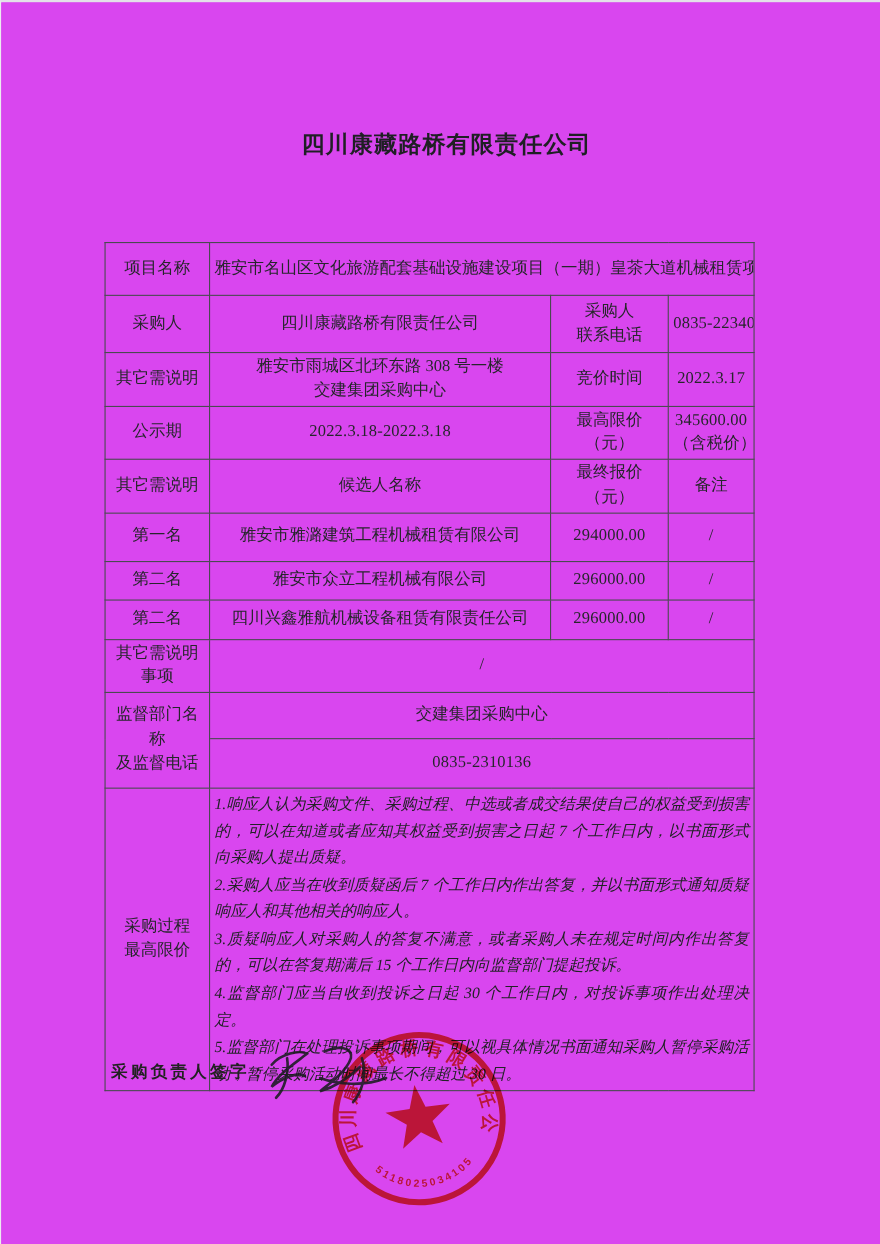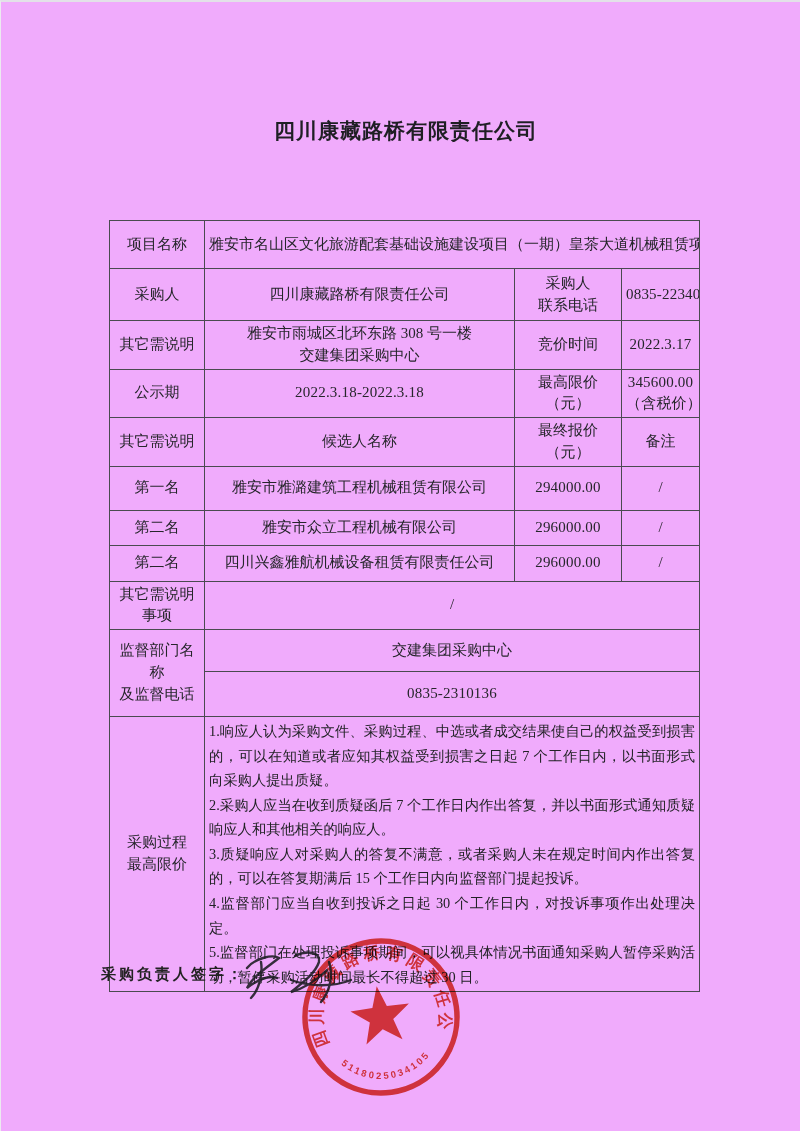--- a/index.html
+++ b/index.html
@@ -3,53 +3,53 @@
 <meta charset="utf-8">
 <style>
   * { margin:0; padding:0; box-sizing:border-box; }
   html,body { width:800px; height:1131px; }
   body{
     font-family:"Liberation Serif","DejaVu Serif",serif;
     background:#ffffff;
   }
   .page{
     position:relative; width:800px; height:1131px;
-    background:#f0abfc; overflow:hidden;
+    background:#d946ef; overflow:hidden;
     border-top:2px solid #e3e1e8; border-left:1px solid #eceaf0;
   }
   
   .titles{
     position:absolute; left:110px; top:115px; width:590px;
     display:flex; flex-direction:column; align-items:center; gap:13px;
   }
   .title-line{
     font-family:"Liberation Sans","DejaVu Sans",sans-serif;
     font-weight:700; font-size:21px; color:#1f1f24; letter-spacing:1px;
     white-space:nowrap;
   }
   
   table.doc{
-    position:absolute; left:108px; top:218px; width:590px;
+    position:absolute; left:94px; top:218px; width:590px;
     border-collapse:collapse; table-layout:fixed;
   }
   table.doc td{
     border:1px solid #4a4a50;
     text-align:center; vertical-align:middle;
     font-size:15px; color:#26262b; padding:2px 4px;
     line-height:1.45; overflow:hidden;
   }
   col.c1{width:95px;} col.c2{width:310px;} col.c3{width:107px;} col.c4{width:78px;}
   tr.r1{height:48px;} tr.r2{height:52px;} tr.r3{height:46px;} tr.r4{height:46px;}
   tr.r5{height:40px;} tr.r6{height:44px;} tr.r7{height:35px;} tr.r8{height:36px;}
   tr.r9{height:45px;} tr.r10{height:42px;} tr.r11{height:45px;} tr.r12{height:258px;}
   td.project-value{ font-size:13.8px; letter-spacing:0; white-space:nowrap; }
   td.num{ font-size:13.5px; letter-spacing:0.2px; white-space:nowrap; }
   td.slash-left{ text-align:left; padding-left:10px; }
   td.objection-cell{
-    text-align:left; vertical-align:middle; padding:10px 8px 10px 12px;
+    text-align:left; vertical-align:middle; padding:10px 8px 10px 12px;font-style:italic;
   }
   td.objection-cell p{
     font-size:14.3px; line-height:1.72; color:#222226; text-align:justify;
   }
   
   .sign-row{
     position:absolute; left:100px; top:963px;
     font-size:15px; font-weight:600; letter-spacing:3px; color:#222;
   }
   .signature-svg{ position:absolute; left:232px; top:938px; z-index:6; }

